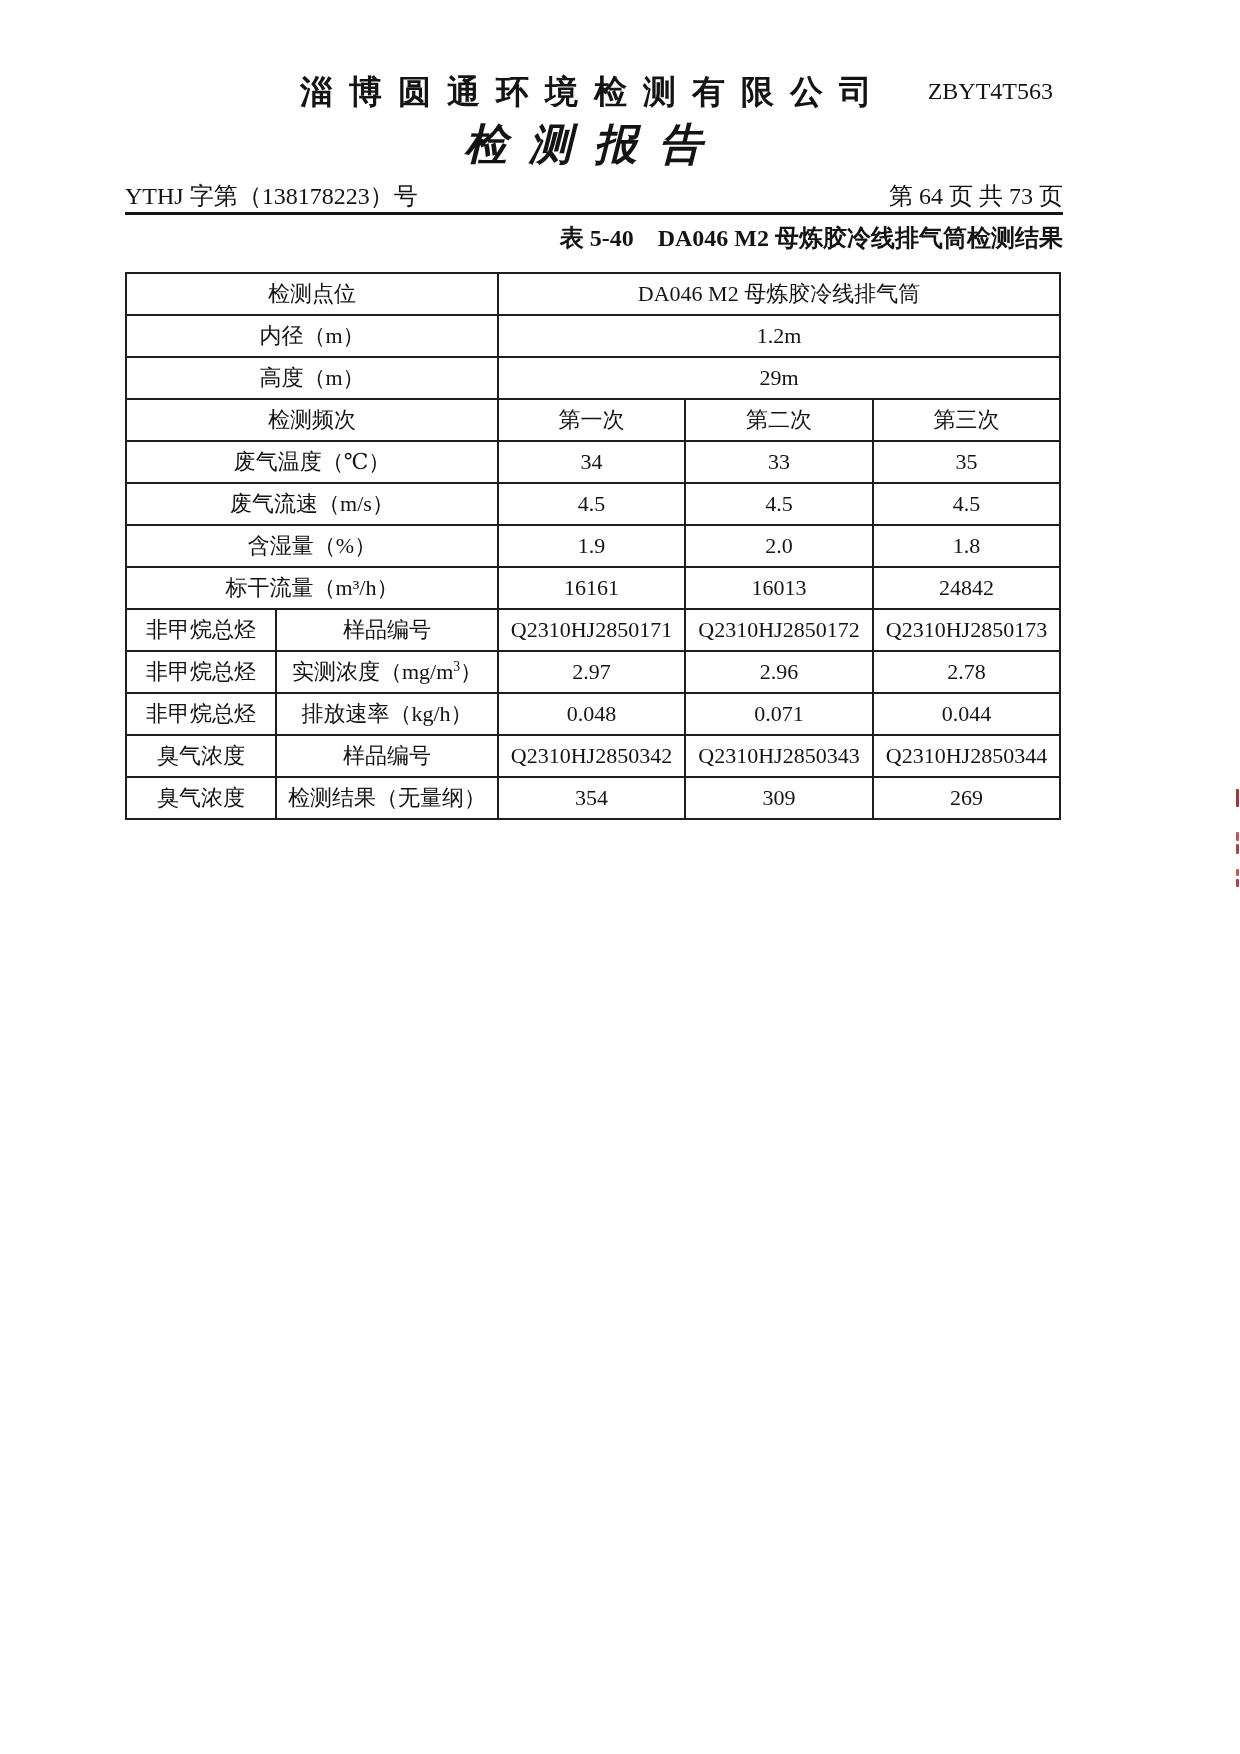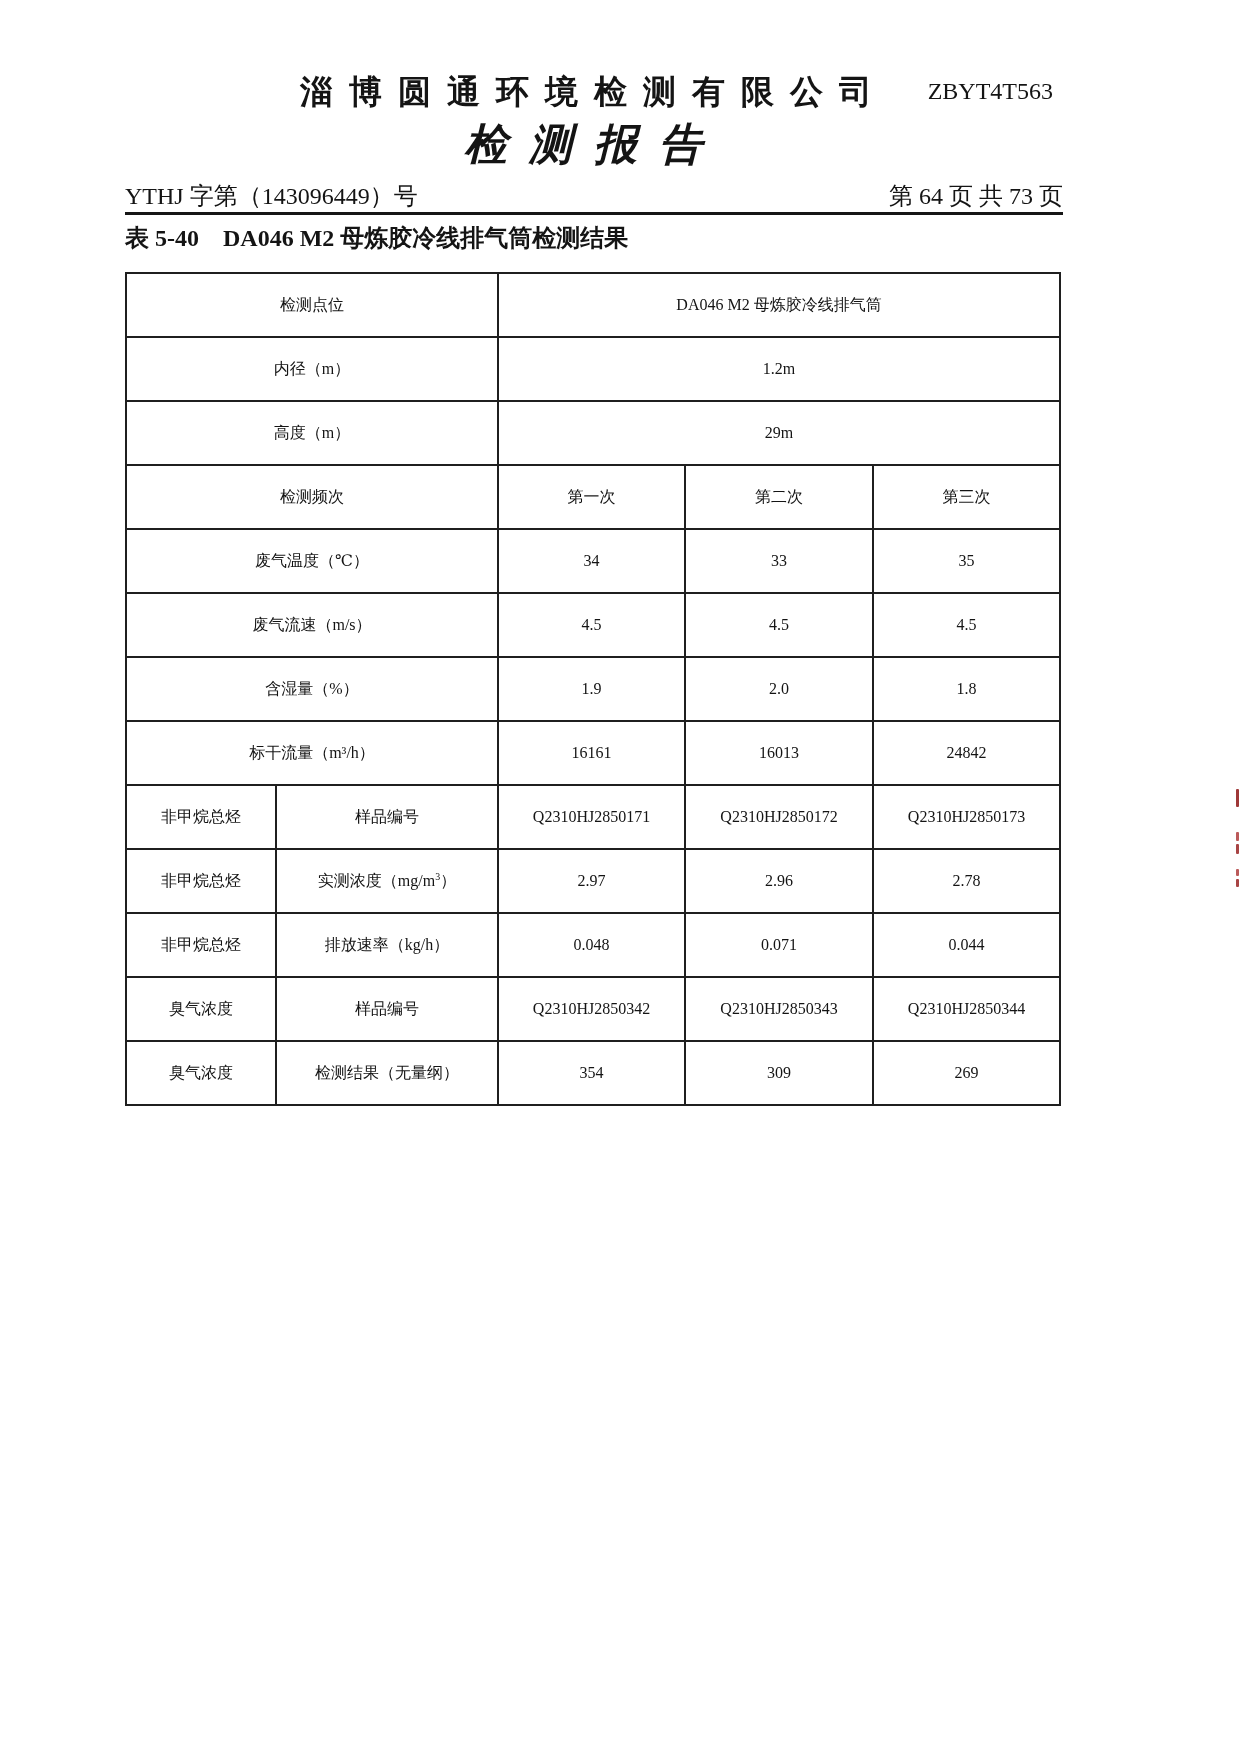--- a/index.html
+++ b/index.html
@@ -38,35 +38,35 @@
     position: absolute; top: 180px; left: 0; width: 100%;
     display: flex; justify-content: space-between;
     font-size: 24px;
   }
   .header-rule {
     position: absolute; top: 212px; left: 0; width: 100%;
     height: 3px; background: #161616;
   }
   .table-title {
     position: absolute; top: 222px; left: 0; width: 100%;
-    text-align: left;
+    text-align: right;
     font-size: 24px; font-weight: bold;
   }
 
   
   table.report {
     position: absolute; left: 125px; top: 272px;
     width: 934px;
     border-collapse: collapse; table-layout: fixed;
   }
   table.report td {
     border: 2px solid #1f1f1f;
     text-align: center; vertical-align: middle;
-    font-size: 16px;
-    height: 64px;
+    font-size: 22px;
+    height: 42px;
     padding: 0 4px;
     overflow: hidden; white-space: nowrap;
   }
   .sup { vertical-align: super; font-size: 0.62em; line-height: 0; }
 
   
   .edge-mark { position: absolute; width: 3px; border-radius: 1px; }
   .em1 { left: 1236px; top: 789px; height: 18px; background: #9e3838; }
   .em2 { left: 1236px; top: 832px; height: 9px;  background: #bb5a5a; }
   .em3 { left: 1236px; top: 844px; height: 10px; background: #a84444; }
@@ -81,21 +81,21 @@
   <div class="content">
 
     <div class="company-row">
       <span class="company-name">淄博圆通环境检测有限公司</span>
       <span class="company-code">ZBYT4T563</span>
     </div>
 
     <div class="report-title">检测报告</div>
 
     <div class="meta-row">
-      <span>YTHJ 字第（143096449）号</span>
+      <span>YTHJ 字第（138178223）号</span>
       <span>第 64 页 共 73 页</span>
     </div>
 
     <div class="header-rule"></div>
 
     <div class="table-title">表 5-40　DA046 M2 母炼胶冷线排气筒检测结果</div>
   </div>
 
   <table class="report">
     <colgroup>

